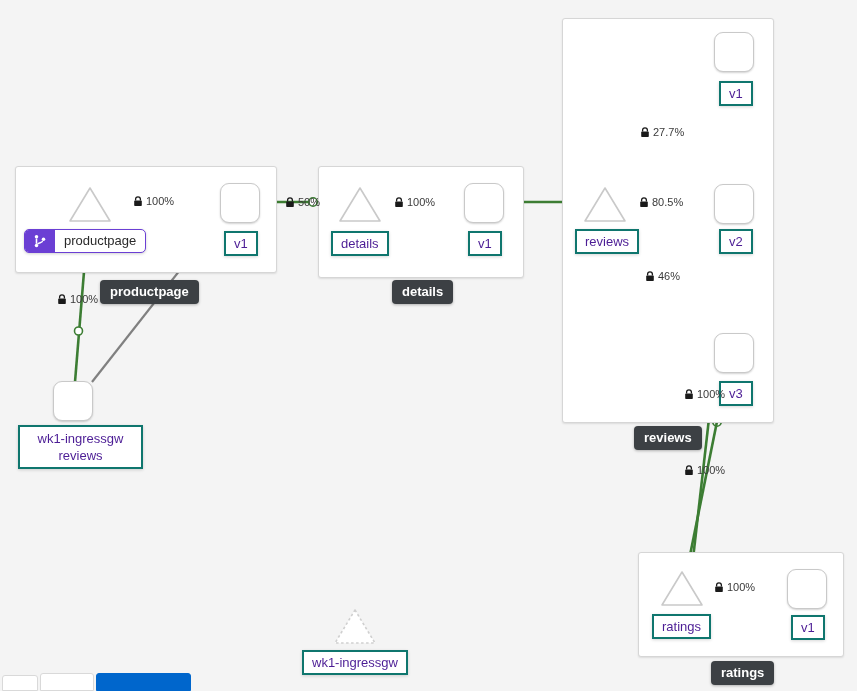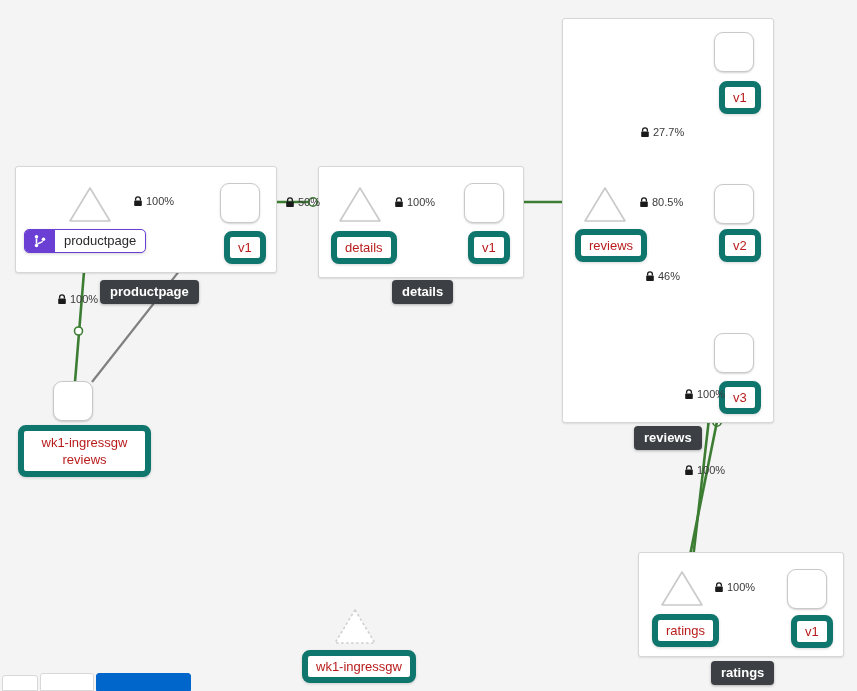--- a/index.html
+++ b/index.html
@@ -20,22 +20,22 @@
 
   
   .node{position:absolute;}
   .wl-box{
     width:38px;height:38px;background:#ffffff;border:1px solid #c9c9c9;border-radius:9px;
     box-shadow:0 1px 2px rgba(0,0,0,.18);
   }
 
   
   .nlabel{
-    position:absolute;background:#ffffff;border:6px solid #0f766e;border-radius:8px;
-    padding:3px 8px;font-size:13px;color:#b91c1c;line-height:15px;white-space:nowrap;
+    position:absolute;background:#ffffff;border:2px solid #0f766e;border-radius:0;
+    padding:3px 8px;font-size:13px;color:#4c1d95;line-height:15px;white-space:nowrap;
     box-shadow:0 1px 3px rgba(0,0,0,.16);text-align:center;
   }
   .nlabel.two{line-height:17px;}
 
   
   .badge-pill{
     position:absolute;display:flex;align-items:stretch;border:1px solid #6b3fd4;border-radius:5px;
     background:#ffffff;box-shadow:0 1px 3px rgba(0,0,0,.18);overflow:hidden;
   }
   .badge-ico{

